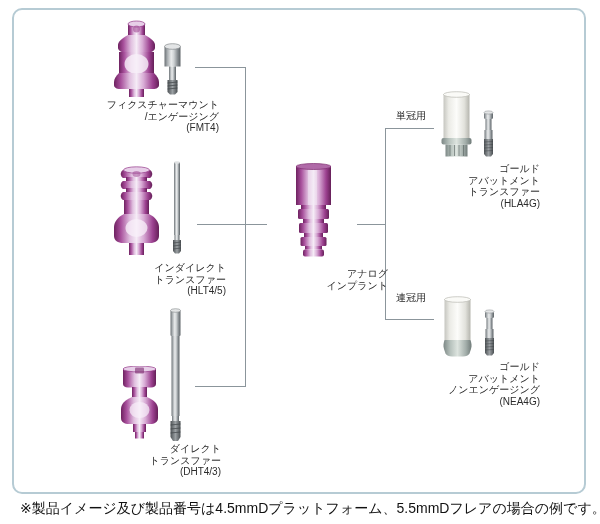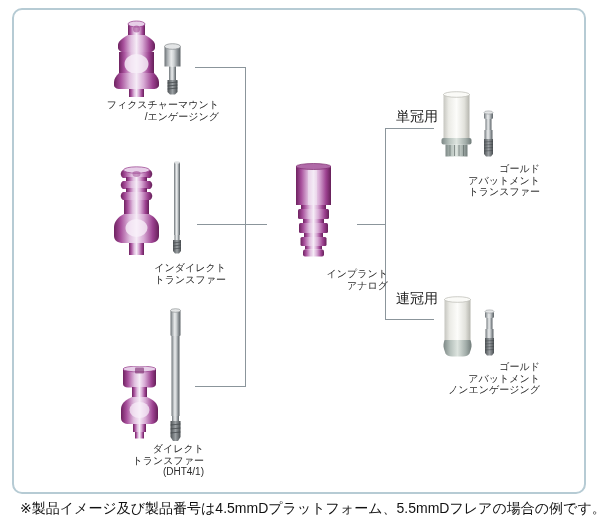--- a/index.html
+++ b/index.html
@@ -5,21 +5,21 @@
   html,body{margin:0;padding:0;background:#fff;}
   .canvas{position:relative;width:600px;height:524px;background:#ffffff;overflow:hidden;
           font-family:"Liberation Sans","DejaVu Sans",sans-serif;color:#2b2b2b;}
   .frame{position:absolute;left:12px;top:8px;width:574px;height:486px;
          border:2px solid #b6cbd4;border-radius:10px;background:#fff;box-sizing:border-box;}
   .hline,.vline{position:absolute;background:#8b959b;}
   .hline{height:1px;}
   .vline{width:1px;}
   .illus{position:absolute;}
   .clabel{position:absolute;text-align:right;font-size:10px;line-height:11.5px;color:#2b2b2b;}
-  .branch{position:absolute;font-size:14px;line-height:12px;color:#222;}
+  .branch{position:absolute;font-size:10px;line-height:12px;color:#222;}
   .note{position:absolute;left:20px;top:501px;font-size:14px;line-height:14px;color:#111;white-space:nowrap;}
 </style>
 </head>
 <body>
 
 <div class="canvas">
 
   <svg width="0" height="0" style="position:absolute" aria-hidden="true">
     <defs>
       <linearGradient id="gPurple" x1="0" y1="0" x2="1" y2="0">
@@ -92,20 +92,21 @@
       <line x1="6.5" y1="40" x2="16.5" y2="39"></line>
         <line x1="6.5" y1="43" x2="16.5" y2="42"></line>
       <line x1="6.5" y1="46" x2="16.5" y2="45"></line>
     </g>
     <path d="M6.5,49 L16.5,49 L14,51.5 L9,51.5 Z" fill="url(#gThread)"></path>
   </svg>
 
   <div class="clabel" style="left:77px;top:99px;width:142px">
     <div>フィクスチャーマウント</div>
     <div>/エンゲージング</div>
+    <div>(FMT4)</div>
   </div>
 
   <svg class="illus" style="left:114px;top:166px" width="45" height="91" viewBox="0 0 45 91">
     <path d="M9,4 C6,6 6,10 9,12 L36,12 C39,10 39,6 36,4 Z" fill="url(#gPurple)"></path>
     <ellipse cx="22.5" cy="4" rx="13" ry="3.2" fill="#e7cfe8" stroke="#95398a" stroke-width="0.7"></ellipse>
     <ellipse cx="22.5" cy="8" rx="4" ry="3" fill="#9c4190" opacity="0.5"></ellipse>
     <rect x="12" y="11" width="21" height="4.5" fill="url(#gPurple)"></rect>
     <path d="M9,15 C6,17 6,21 9,23 L36,23 C39,21 39,17 36,15 Z" fill="url(#gPurple)"></path>
     <rect x="12" y="22" width="21" height="4.5" fill="url(#gPurple)"></rect>
     <path d="M9,26 C6,28 6,32 9,34 L36,34 C39,32 39,28 36,26 Z" fill="url(#gPurple)"></path>
@@ -124,20 +125,21 @@
       <line x1="3" y1="82" x2="11" y2="81"></line>
         <line x1="3" y1="85" x2="11" y2="84"></line>
       <line x1="3" y1="88" x2="11" y2="87"></line>
     </g>
     <path d="M3,90 L11,90 L9,92.5 L5,92.5 Z" fill="url(#gThread)"></path>
   </svg>
 
   <div class="clabel" style="left:84px;top:262px;width:142px">
     <div>インダイレクト</div>
     <div>トランスファー</div>
+    <div>(HLT4/5)</div>
   </div>
 
   <svg class="illus" style="left:120px;top:366px" width="39" height="74" viewBox="0 0 39 74">
     <path d="M3,3 L3,18 C3,20 5,21.5 8,21.5 L31,21.5 C34,21.5 36,20 36,18 L36,3 Z" fill="url(#gPurple)"></path>
     <ellipse cx="19.5" cy="3" rx="16.5" ry="3" fill="#e7cfe8" stroke="#95398a" stroke-width="0.7"></ellipse>
     <rect x="15" y="1.5" width="9" height="6" rx="1" fill="#7c2a6e" opacity="0.6"></rect>
     <rect x="12" y="21" width="15" height="10" fill="url(#gPurple)"></rect>
     <path d="M12,31 C5,34 1,38 1,43 L1,52 C1,56 4.5,58 9,58 L30,58 C34.5,58 38,56 38,52 L38,43 C38,38 34,34 27,31 Z" fill="url(#gPurple)"></path>
     <ellipse cx="19.5" cy="44" rx="10" ry="8" fill="#f8f0f9" opacity="0.7"></ellipse>
     <path d="M13,58 L13,66 L26,66 L26,58 Z" fill="url(#gPurple)"></path>
@@ -151,43 +153,43 @@
     <rect x="4" y="108" width="7" height="5" fill="url(#gSilver)"></rect>
     <rect x="2.5" y="113" width="10" height="16" fill="url(#gThread)"></rect>
     <g stroke="#3f4447" stroke-width="1" opacity="0.7">
       <line x1="2.5" y1="117" x2="12.5" y2="116"></line>
         <line x1="2.5" y1="121" x2="12.5" y2="120"></line>
       <line x1="2.5" y1="125" x2="12.5" y2="124"></line>
     </g>
     <path d="M2.5,129 L12.5,129 L10,133 L5,133 Z" fill="url(#gThread)"></path>
   </svg>
 
-  <div class="clabel" style="left:64px;top:443px;width:140px">
+  <div class="clabel" style="left:81px;top:443px;width:140px">
     <div>ダイレクト</div>
     <div>トランスファー</div>
-    <div>(DHT4/1)</div>
+    <div>(DHT4/3)</div>
   </div>
 
   <svg class="illus" style="left:294px;top:163px" width="39" height="95" viewBox="0 0 39 95">
     <rect x="2" y="3" width="35" height="39" fill="url(#gPurple)"></rect>
     <rect x="14" y="4" width="9" height="38" fill="#f5ebf6" opacity="0.45"></rect>
     <ellipse cx="19.5" cy="3.5" rx="17.5" ry="3" fill="#b06aa8" stroke="#7c2a6e" stroke-width="0.7"></ellipse>
     <rect x="7" y="42" width="25" height="4" fill="url(#gPurple)"></rect>
     <rect x="4" y="46" width="31" height="10" rx="1.5" fill="url(#gPurple)"></rect>
     <rect x="9" y="56" width="21" height="4" fill="url(#gPurple)"></rect>
     <rect x="5" y="60" width="29" height="10" rx="1.5" fill="url(#gPurple)"></rect>
     <rect x="10" y="70" width="19" height="4" fill="url(#gPurple)"></rect>
     <rect x="6.5" y="74" width="26" height="9" rx="1.5" fill="url(#gPurple)"></rect>
     <rect x="11" y="83" width="17" height="3.5" fill="url(#gPurple)"></rect>
     <rect x="9" y="86.5" width="21" height="7" rx="2" fill="url(#gPurple)"></rect>
   </svg>
 
   <div class="clabel" style="left:248px;top:268px;width:140px">
+    <div>アナログ</div>
     <div>インプラント</div>
-    <div>アナログ</div>
   </div>
 
   <div class="branch" style="left:396px;top:110px">単冠用</div>
   <div class="branch" style="left:396px;top:292px">連冠用</div>
 
   <svg class="illus" style="left:441px;top:91px" width="31" height="67" viewBox="0 0 31 67">
     <rect x="2.5" y="3" width="26" height="44" fill="url(#gWhite)"></rect>
     <ellipse cx="15.5" cy="3.5" rx="13" ry="2.8" fill="#fafaf7" stroke="#b9b9b2" stroke-width="0.7"></ellipse>
     <rect x="0.5" y="47" width="30" height="6.5" rx="2" fill="url(#gSteel)"></rect>
     <rect x="4.5" y="53.5" width="22" height="12" fill="url(#gSteel)"></rect>
@@ -211,20 +213,21 @@
       <line x1="4" y1="38" x2="13" y2="37.5"></line>
         <line x1="4" y1="41" x2="13" y2="40.5"></line>
     </g>
     <path d="M4,44 L13,44 L11,46.5 L6,46.5 Z" fill="url(#gThread)"></path>
   </svg>
 
   <div class="clabel" style="left:400px;top:163px;width:140px">
     <div>ゴールド</div>
     <div>アバットメント</div>
     <div>トランスファー</div>
+    <div>(HLA4G)</div>
   </div>
 
   <svg class="illus" style="left:443px;top:296px" width="29" height="61" viewBox="0 0 29 61">
     <rect x="1.5" y="3" width="26" height="41" fill="url(#gWhite)"></rect>
     <ellipse cx="14.5" cy="3.5" rx="13" ry="2.8" fill="#fafaf7" stroke="#b9b9b2" stroke-width="0.7"></ellipse>
     <path d="M1.5,44 C0.5,47 0,50 1,53 L2.5,57.5 C3.5,59.5 6,60.5 9,60.5 L20,60.5 C23,60.5 25.5,59.5 26.5,57.5 L28,53 C29,50 28.5,47 27.5,44 Z" fill="url(#gSteel)"></path>
   </svg>
 
   <svg class="illus" style="left:481px;top:309px" width="17" height="47" viewBox="0 0 17 47">
     <rect x="4" y="2" width="9" height="7" rx="1.5" fill="url(#gSilver)"></rect>
@@ -238,17 +241,18 @@
       <line x1="4" y1="38" x2="13" y2="37.5"></line>
         <line x1="4" y1="41" x2="13" y2="40.5"></line>
     </g>
     <path d="M4,44 L13,44 L11,46.5 L6,46.5 Z" fill="url(#gThread)"></path>
   </svg>
 
   <div class="clabel" style="left:400px;top:361px;width:140px">
     <div>ゴールド</div>
     <div>アバットメント</div>
     <div>ノンエンゲージング</div>
+    <div>(NEA4G)</div>
   </div>
 
   <div class="note">※製品イメージ及び製品番号は4.5mmDプラットフォーム、5.5mmDフレアの場合の例です。</div>
 
 </div>
 
 </body></html>

